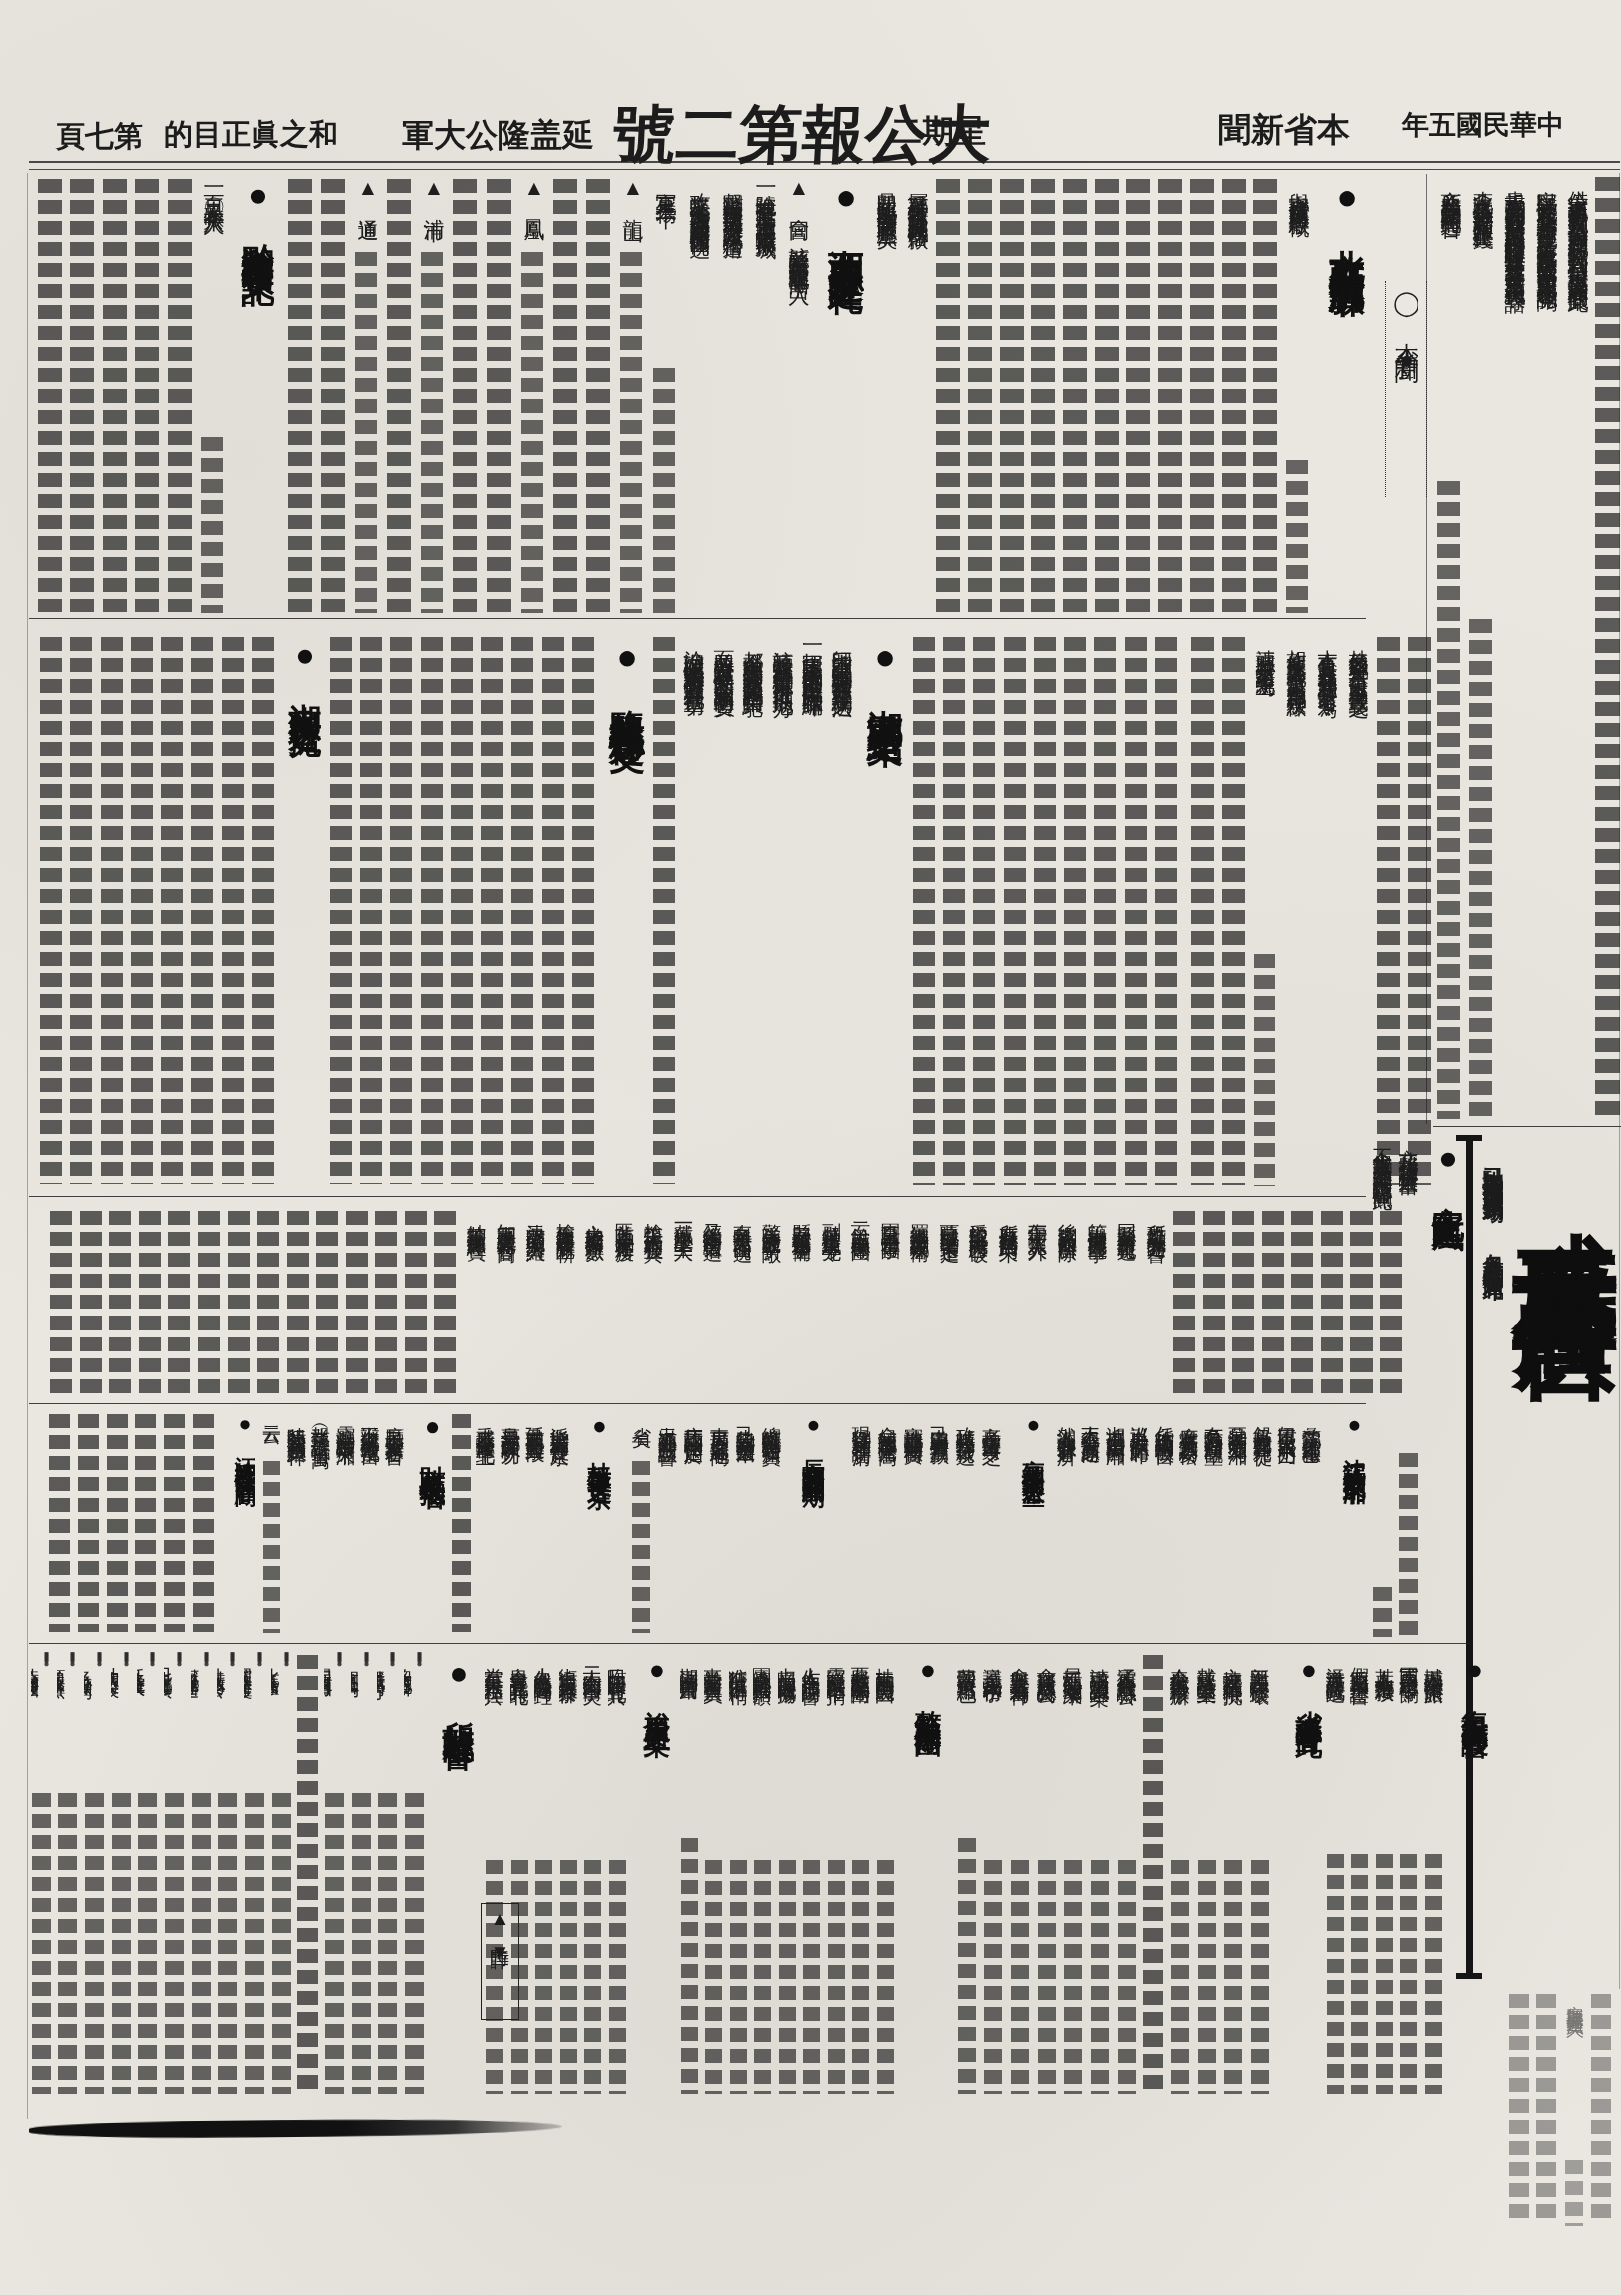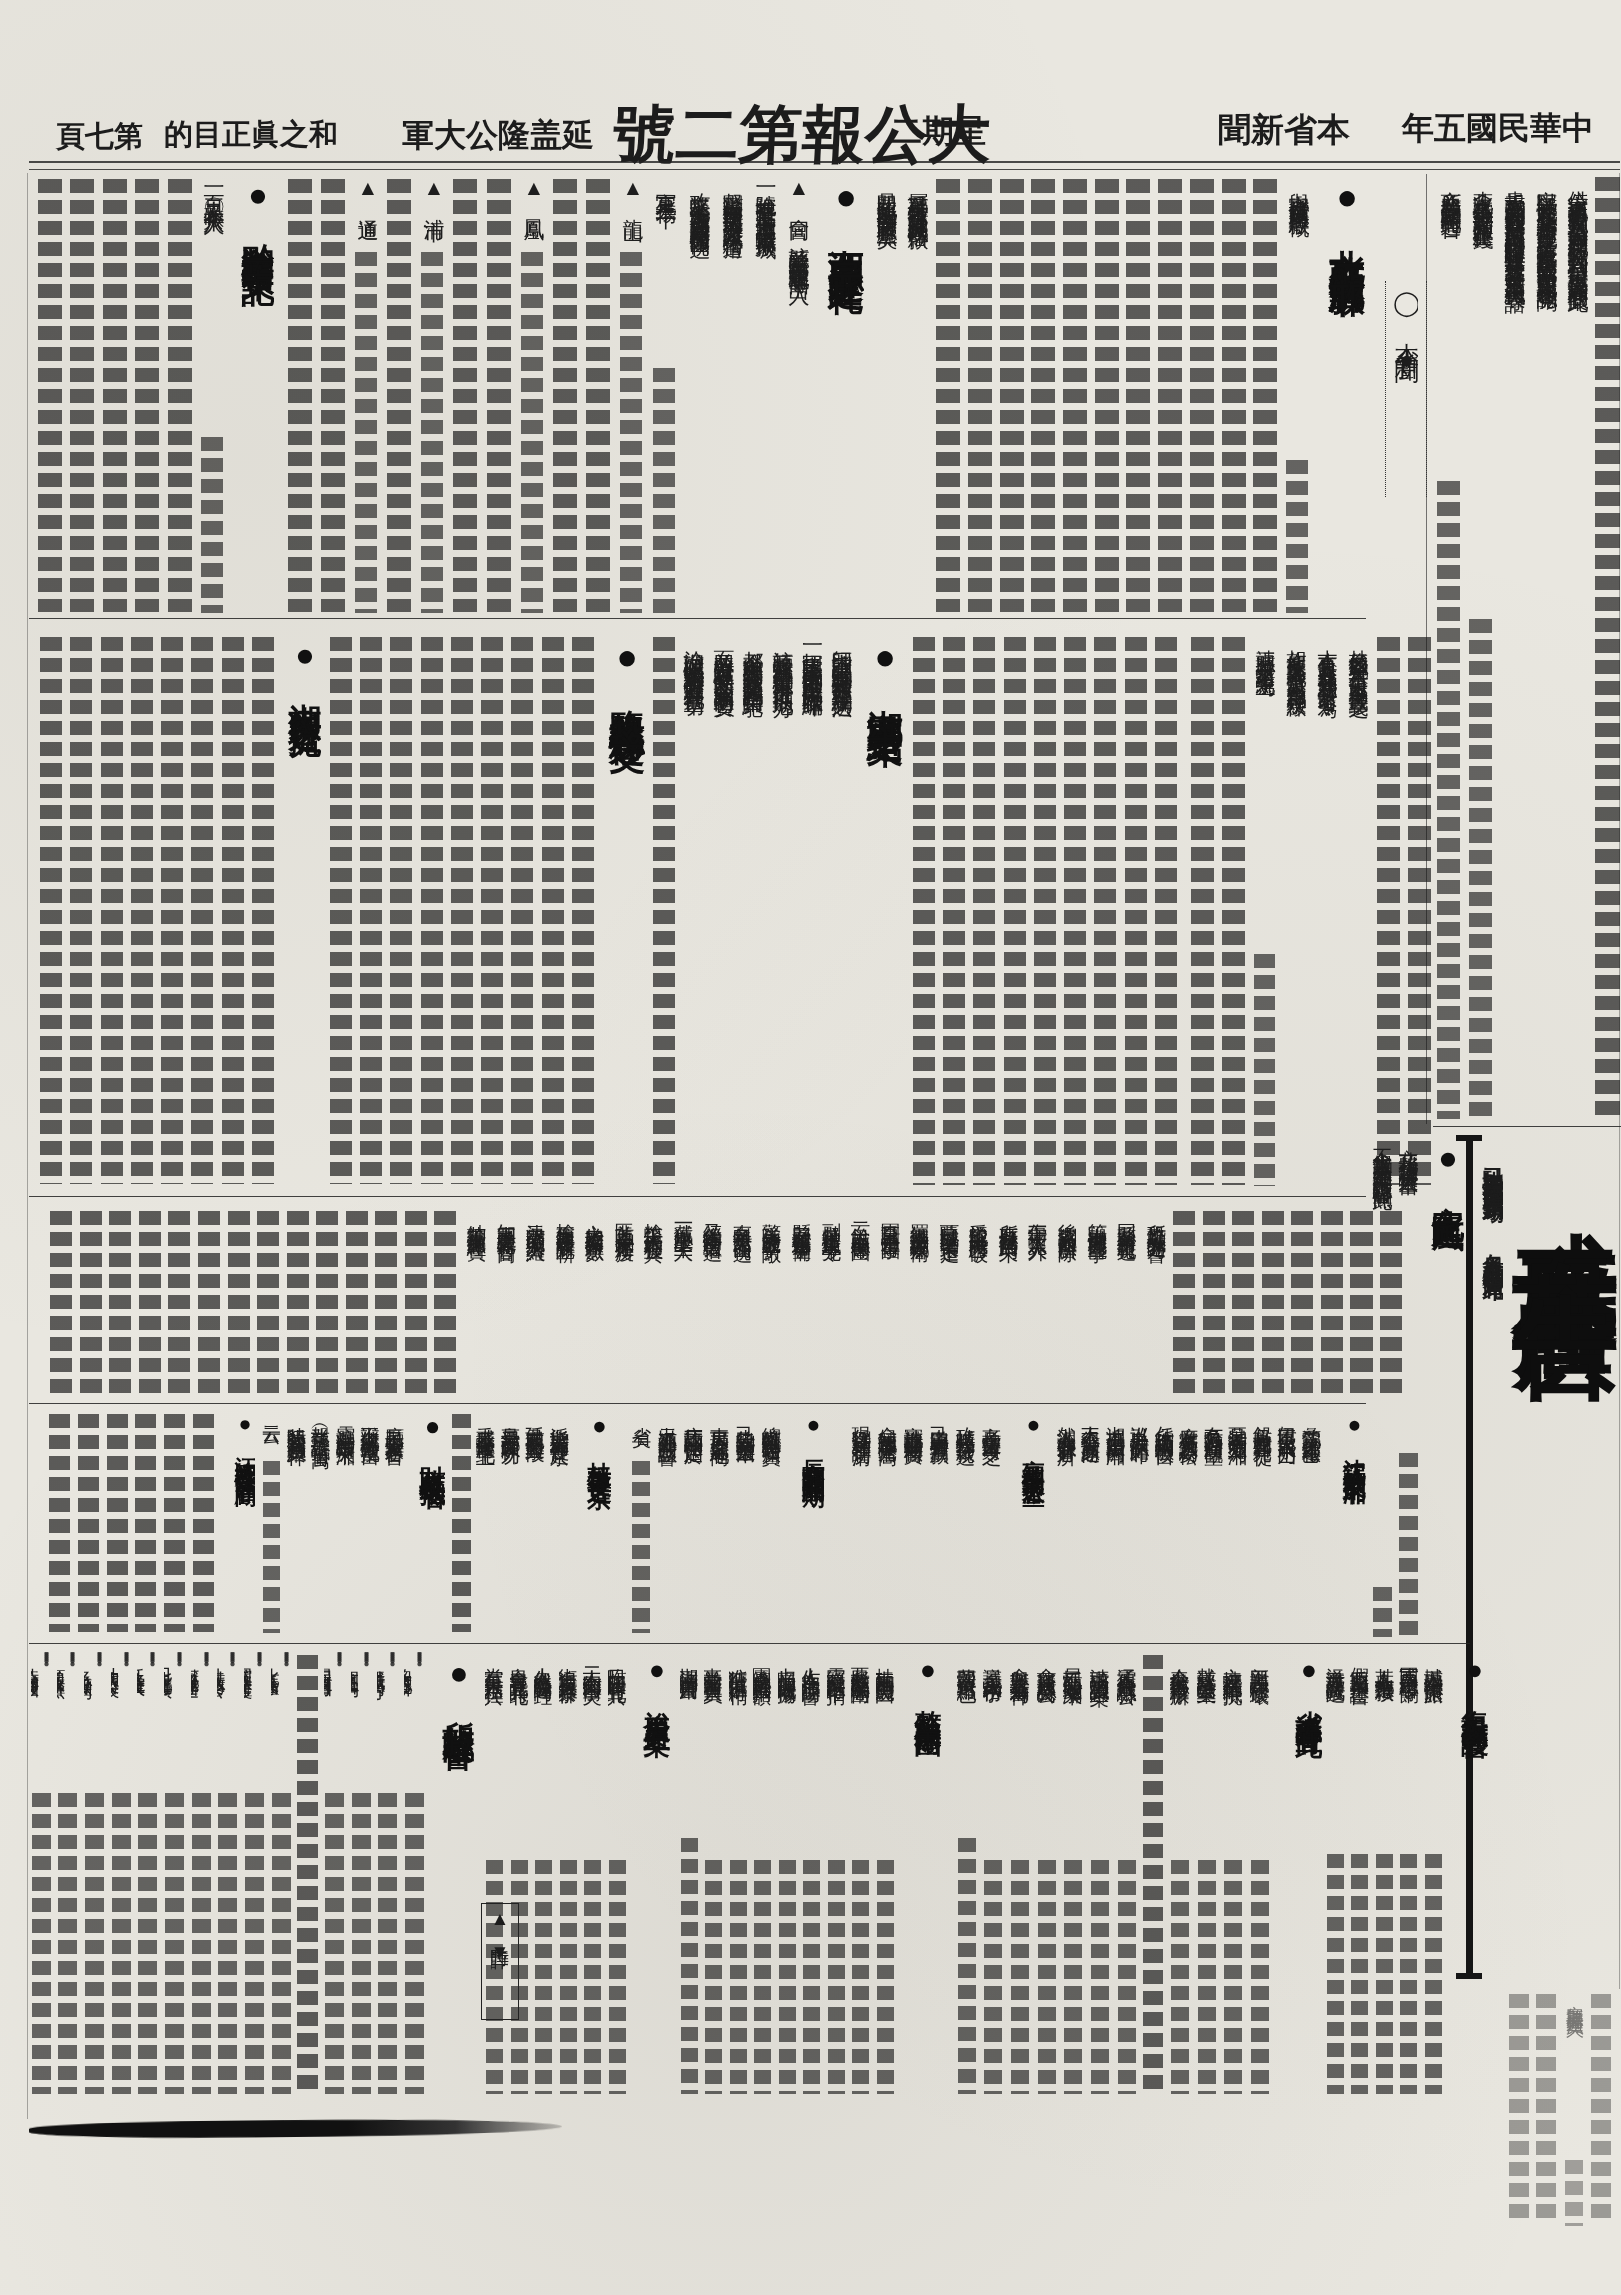--- a/index.html
+++ b/index.html
@@ -33,21 +33,21 @@
         display:flex;align-items:center;justify-content:center;}
   .shiping-box{position:absolute;border:1.4px solid #222;display:flex;align-items:center;justify-content:center;}
   .torn{position:absolute;background:linear-gradient(90deg,#111 0 60%, #333 80%, rgba(20,20,20,.2));
         border-radius:40% 60% 50% 50%;transform:rotate(-.6deg);filter:blur(0.7px);}
 </style>
 </head>
 <body>
 
 <div id="page">
 
-  <div class="mast revh" style="left:1402px;top:107px;font-size:32px;">中華民國五年</div>
+  <div class="mast revh" style="left:1402px;top:107px;font-size:27px;">中華民國五年</div>
   <div class="mast revh" style="left:1218px;top:108px;font-size:33px;">本省新聞</div>
   <div class="mast revh" style="left:890px;top:110px;font-size:32px;">星期二</div>
   <div class="mast revh" style="left:613px;top:92px;font-size:63px;transform:skewX(-3deg);">大公報第二號</div>
   <div class="mast revh" style="left:402px;top:114px;font-size:32px;">延盖隆公大軍</div>
   <div class="mast revh" style="left:164px;top:115px;font-size:29px;">和之眞正目的</div>
   <div class="mast revh" style="left:56px;top:117px;font-size:29px;">第七頁</div>
   <div class="abs" style="left:29px;top:161px;width:1591px;height:5.8px;border-top:2.2px solid #222;border-bottom:1.4px solid #222;opacity:.8;"></div>
 
   <div class="cols" style="left:1433px;top:174px;width:187px;height:948px;">
       <div class="tx" style="right: 0px; width: 25px;"></div>

